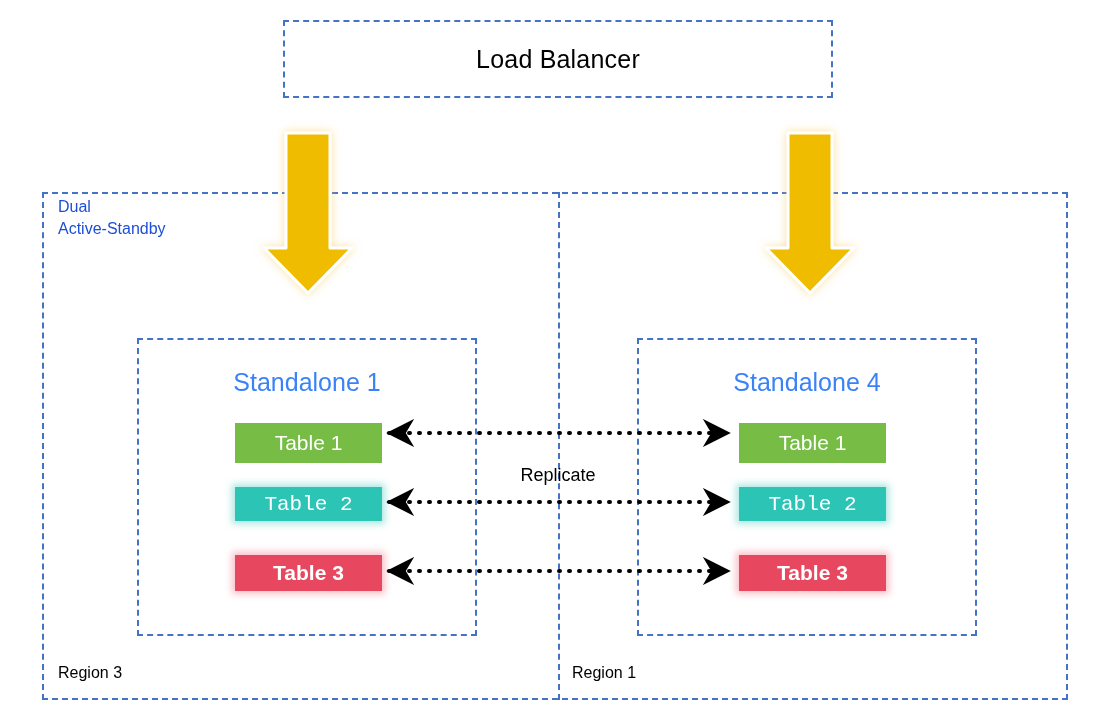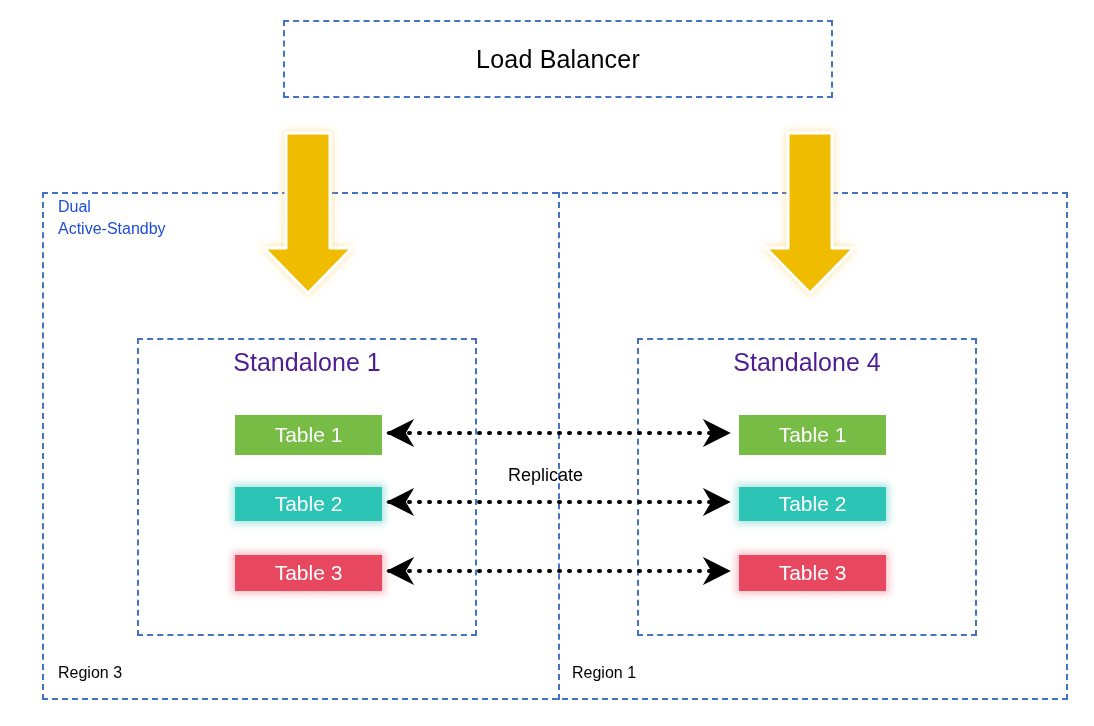--- a/index.html
+++ b/index.html
@@ -86,40 +86,40 @@
   .standalone-box {
     width: 340px;
     height: 298px;
   }
   #standalone-1 { left: 137px; top: 338px; }
   #standalone-2 { left: 637px; top: 338px; }
 
   .standalone-title {
     position: absolute;
     width: 100%;
-    top: 8px;
+    top: 28px;
     left: 0;
     text-align: center;
     font-size: 25px;
-    color: #4c1d95;
+    color: #3b82f6;
   }
 
   
   .table-chip {
     position: absolute;
     display: flex;
     align-items: center;
     justify-content: center;
     color: #ffffff;
     font-size: 21px;
     box-sizing: border-box;
   }
-  .chip-green  { background: #76BC45; }
-  .chip-teal   { background: #2CC4B5; box-shadow: 0 0 7px 3px rgba(44,196,181,0.40); }
-  .chip-red    { background: #E8485F; box-shadow: 0 0 7px 3px rgba(232,72,95,0.35); }
+  .chip-green  { background: #76BC45; margin-top: 8px; }
+  .chip-teal   { background: #2CC4B5; box-shadow: 0 0 7px 3px rgba(44,196,181,0.40); font-family: Liberation Mono, monospace; }
+  .chip-red    { background: #E8485F; box-shadow: 0 0 7px 3px rgba(232,72,95,0.35); font-weight: bold; }
 
   
   #s1-table-1 { left: 96px; top: 75px;  width: 147px; height: 40px; }
   #s1-table-2 { left: 96px; top: 147px; width: 147px; height: 34px; }
   #s1-table-3 { left: 96px; top: 215px; width: 147px; height: 36px; }
   
   #s2-table-1 { left: 100px; top: 75px;  width: 147px; height: 40px; }
   #s2-table-2 { left: 100px; top: 147px; width: 147px; height: 34px; }
   #s2-table-3 { left: 100px; top: 215px; width: 147px; height: 36px; }
 
@@ -132,20 +132,21 @@
     height: 726px;
     pointer-events: none;
   }
 
   
   #replicate-label {
     position: absolute;
     left: 508px;
     top: 465px;
     width: 100px;
+    text-align: center;
     font-size: 18px;
     color: #000000;
   }
 </style>
 </head>
 <body>
 
 <div id="canvas">
 
   <div class="dashed-box" id="load-balancer">

